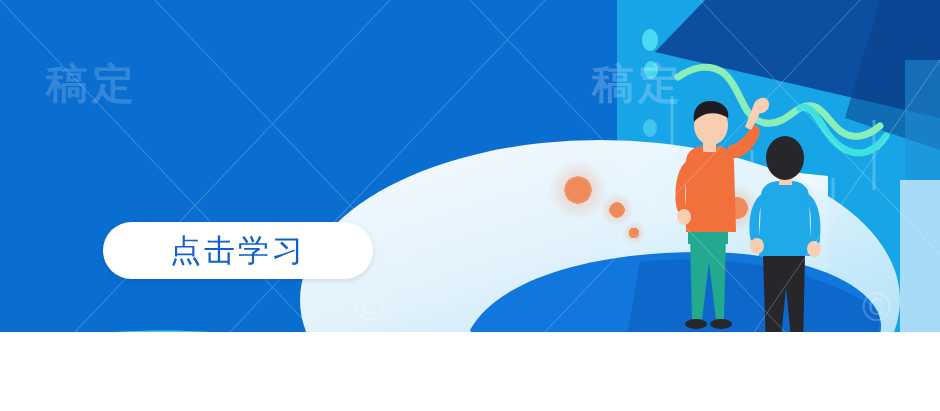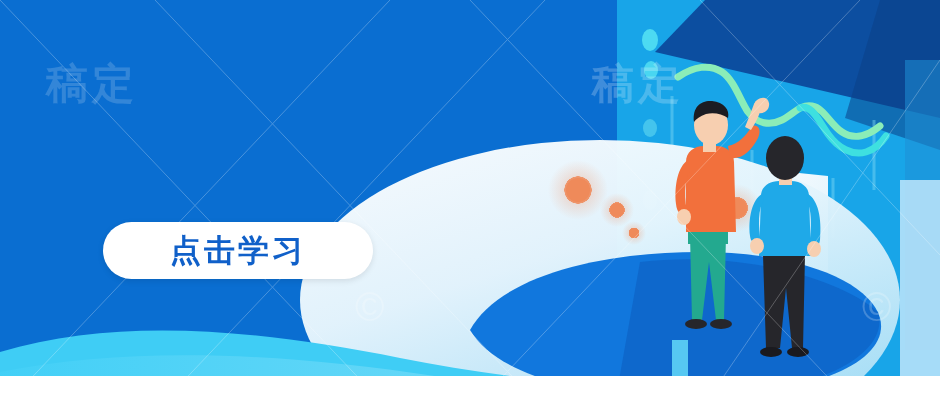--- a/index.html
+++ b/index.html
@@ -7,21 +7,21 @@
   html, body {
     width: 940px; height: 411px;
     overflow: hidden;
     background: #ffffff;
     font-family: "Liberation Sans", "DejaVu Sans", sans-serif;
   }
 
   .banner {
     position: relative;
     width: 940px;
-    height: 376px;
+    height: 332px;
     overflow: hidden;
     background: #a16207;
   }
 
   
   .bg-base {
     position: absolute; inset: 0;
     background: #0a6ed1;
   }
 
@@ -60,21 +60,21 @@
     display: flex;
     align-items: center;
     justify-content: center;
     z-index: 45;
     cursor: pointer;
     box-shadow: 0 2px 6px rgba(0,0,0,0.10);
   }
   .cta-label {
     color: #1060c9;
     font-size: 31px;
-    font-weight: 700;
+    font-weight: 400;
     letter-spacing: 3px;
   }
 
   
   .wm {
     position: absolute;
     color: rgba(255,255,255,0.17);
     font-size: 42px;
     font-weight: 700;
     letter-spacing: 4px;

